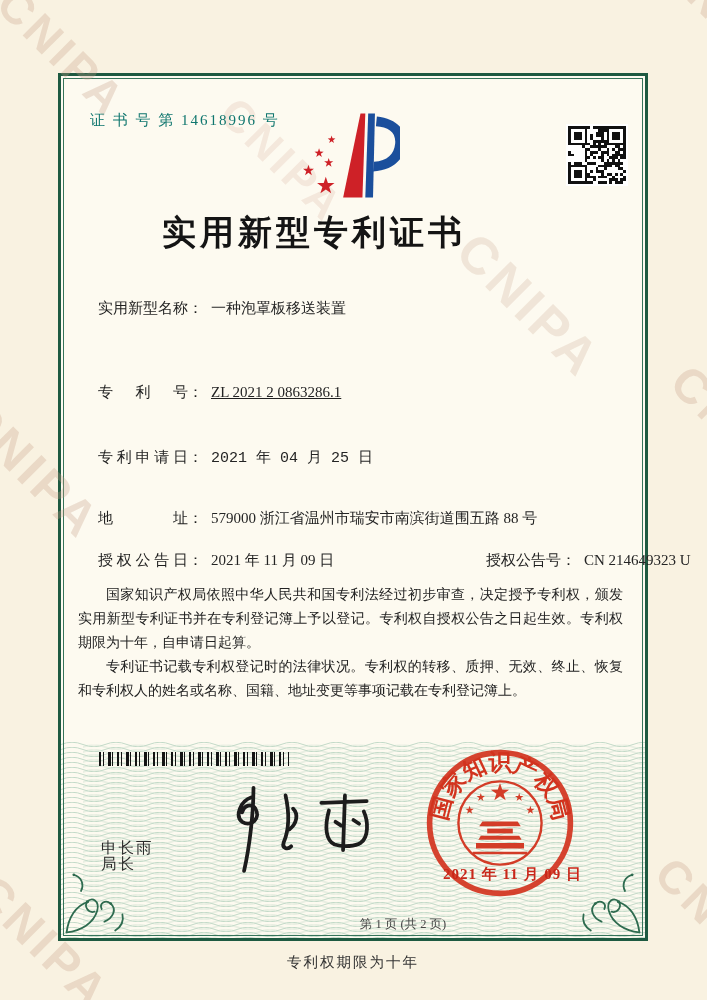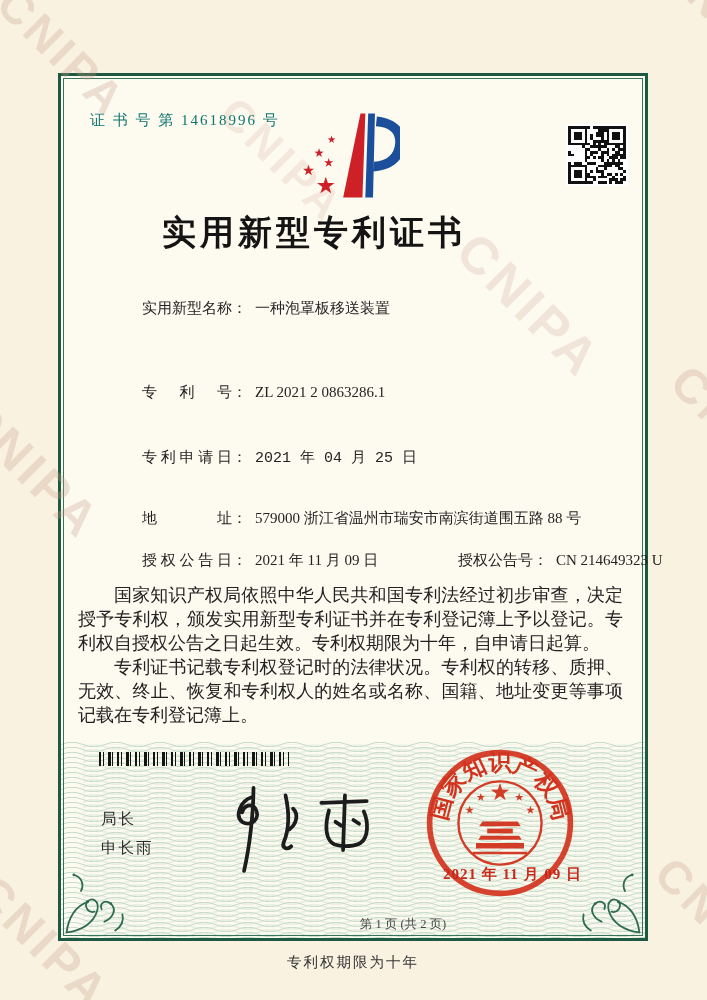--- a/index.html
+++ b/index.html
@@ -25,26 +25,26 @@
   .cert-number{position:absolute;left:90px;top:111px;font-size:15px;letter-spacing:2px;color:#0f766e;}
   .logo{position:absolute;left:294px;top:109px;}
   .qr{position:absolute;left:566px;top:124px;width:58px;height:58px;background:#fff;padding:2px;
       display:grid;grid-template-columns:repeat(21,1fr);grid-template-rows:repeat(21,1fr);}
   .qr div{width:100%;height:100%;}
   .qr .d{background:#111;}
   .title{position:absolute;left:58px;top:210px;width:512px;text-align:center;font-size:34px;
          font-weight:bold;letter-spacing:4px;color:#141414;}
 
   .frow{position:absolute;left:98px;font-size:15px;color:#1f1f1f;white-space:nowrap;}
-  .flabel{display:inline-block;width:90px;text-align:justify;text-align-last:justify;vertical-align:bottom;margin-left:44px;}
+  .flabel{display:inline-block;width:90px;text-align:justify;text-align-last:justify;vertical-align:bottom;}
   .fcolon{display:inline-block;}
   .fvalue{margin-left:8px;color:#242424;}
-  .grant-right{position:absolute;left:360px;top:0;white-space:nowrap;text-align:center;}
-
-  .paras{position:absolute;left:78px;top:583px;width:545px;font-size:18px;line-height:24px;
+  .grant-right{position:absolute;left:388px;top:0;white-space:nowrap;text-align:center;}
+
+  .paras{position:absolute;left:78px;top:583px;width:545px;font-size:14px;line-height:24px;
          color:#222;text-align:justify;}
   .paras p{margin:0;text-indent:2em;}
 
   .barcode{position:absolute;left:99px;top:752px;width:190px;height:14px;
     background-image:
       repeating-linear-gradient(90deg,#141414 0 2px,transparent 2px 4px,#141414 4px 5px,transparent 5px 9px,#141414 9px 12px,transparent 12px 13px,#141414 13px 14px,transparent 14px 18px);}
   .signer{position:absolute;left:101px;font-size:15.5px;color:#2b2b2b;letter-spacing:2px;}
   .sig{position:absolute;left:212px;top:780px;}
   .seal{position:absolute;left:420px;top:743px;}
   .seal-date{position:absolute;left:443px;top:865px;font-size:15px;color:#c9271a;letter-spacing:1px;
@@ -568,21 +568,21 @@
         <div class="d"></div>
         <div class="d"></div>
         <div></div>
       </div>
 
     <div class="title">实用新型专利证书</div>
 
     <div class="frow" style="top:299px;">
       <span class="flabel">实用新型名称</span><span class="fcolon">：</span><span class="fvalue">一种泡罩板移送装置</span>
     </div>
-    <div class="frow" style="top:383px;">
+    <div class="frow" style="top:383px;text-decoration:underline;">
       <span class="flabel">专利号</span><span class="fcolon">：</span><span class="fvalue">ZL 2021 2 0863286.1</span>
     </div>
     <div class="frow" style="top:448px;font-family:Liberation Mono, monospace;">
       <span class="flabel">专利申请日</span><span class="fcolon">：</span><span class="fvalue">2021 年 04 月 25 日</span>
     </div>
     <div class="frow" style="top:509px;">
       <span class="flabel">地址</span><span class="fcolon">：</span><span class="fvalue">579000 浙江省温州市瑞安市南滨街道围五路 88 号</span>
     </div>
 
     <div class="frow" style="top:551px;width:540px;">
@@ -592,21 +592,21 @@
       </span>
     </div>
 
     <div class="paras">
       <p>国家知识产权局依照中华人民共和国专利法经过初步审查，决定授予专利权，颁发实用新型专利证书并在专利登记簿上予以登记。专利权自授权公告之日起生效。专利权期限为十年，自申请日起算。</p>
       <p>专利证书记载专利权登记时的法律状况。专利权的转移、质押、无效、终止、恢复和专利权人的姓名或名称、国籍、地址变更等事项记载在专利登记簿上。</p>
     </div>
 
     <div class="barcode"></div>
 
-    <div class="signer" style="top:809px;">局长</div>
+    <div class="signer" style="top:854px;">局长</div>
     <div class="signer" style="top:838px;">申长雨</div>
 
     <svg class="sig" width="165" height="95" viewBox="0 0 175 100">
       <g fill="none" stroke="#1c1c1c" stroke-width="4" stroke-linecap="round" stroke-linejoin="round">
         <path d="M42,18 C30,22 24,38 32,44 C42,50 52,40 46,30 C42,24 34,26 32,34"></path>
         <path d="M44,8 C44,34 40,70 34,96"></path>
         <path d="M86,30 C92,36 90,46 82,52"></path>
         <path d="M78,16 C82,34 82,52 76,66 C74,72 80,74 84,70"></path>
         <path d="M116,24 L164,22"></path>
         <path d="M124,32 C119,50 121,64 130,68 C140,71 152,70 158,66 C166,60 166,44 161,33"></path>

